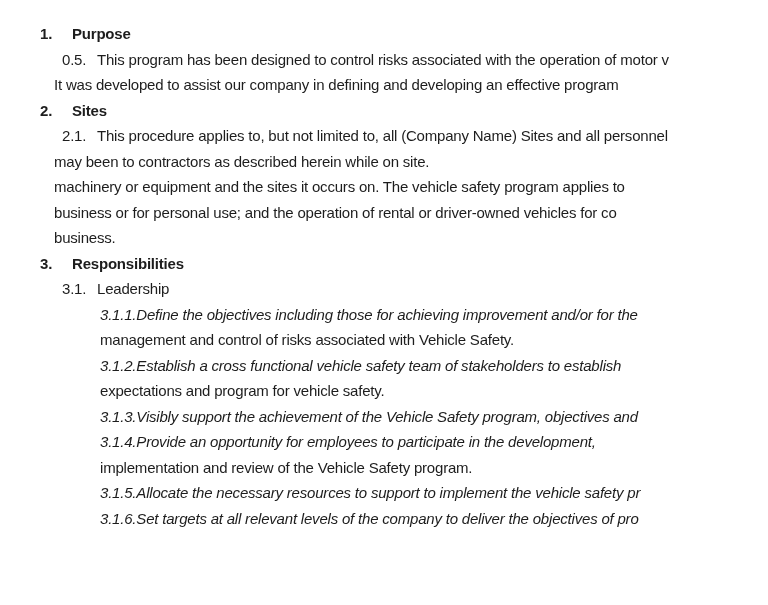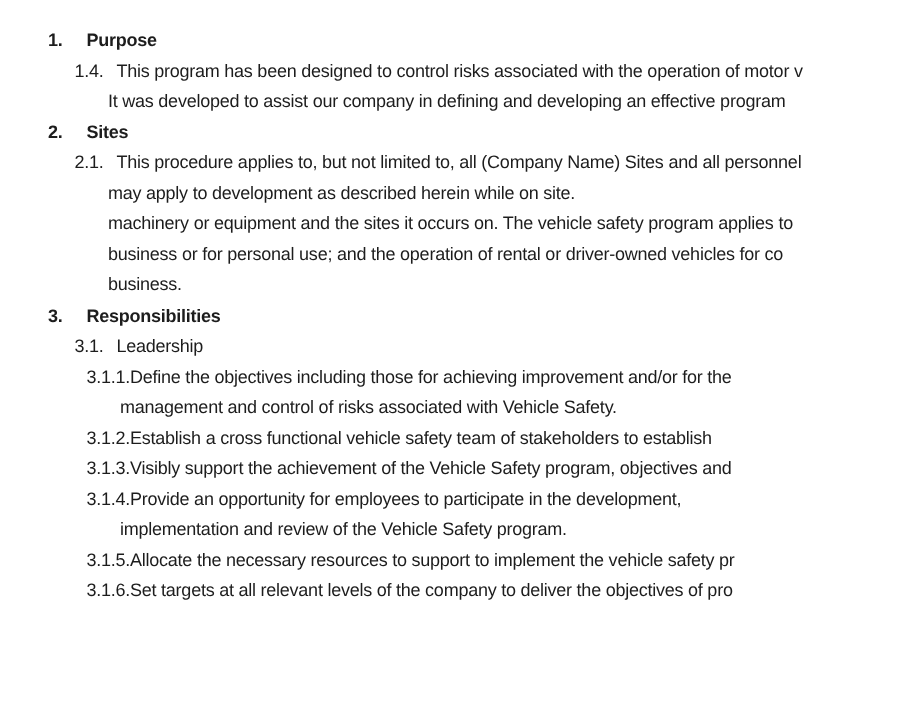--- a/index.html
+++ b/index.html
@@ -31,52 +31,53 @@
   .l1 .marker {
     display: inline-block;
     width: 32px;
   }
   
   .l2 { padding-left: 62px; }
   .l2 .marker {
     display: inline-block;
     width: 35px;
   }
-  .l2cont { padding-left: 54px; margin-left: 36px; }
+  .l2cont { padding-left: 54px; }
   
-  .l3 { padding-left: 72px; }
+  .l3 { padding-left: 100px; font-style: italic; }
   .l3cont { padding-left: 100px; }
 </style>
 </head>
 <body>
 
 <div class="page">
 
   <div class="line l1"><span class="marker">1.</span><span>Purpose</span></div>
 
-  <div class="line l2"><span class="marker">1.4.</span><span>This program has been designed to control risks associated with the operation of motor v</span></div>
+  <div class="line l2"><span class="marker">0.5.</span><span>This program has been designed to control risks associated with the operation of motor v</span></div>
   <div class="line l2cont"><span>It was developed to assist our company in defining and developing an effective program</span></div>
 
   <div class="line l1"><span class="marker">2.</span><span>Sites</span></div>
 
   <div class="line l2"><span class="marker">2.1.</span><span>This procedure applies to, but not limited to, all (Company Name) Sites and all personnel</span></div>
-  <div class="line l2cont"><span>may apply to development as described herein while on site.</span></div>
+  <div class="line l2cont"><span>may been to contractors as described herein while on site.</span></div>
 
   <div class="line l2cont"><span>machinery or equipment and the sites it occurs on. The vehicle safety program applies to</span></div>
   <div class="line l2cont"><span>business or for personal use; and the operation of rental or driver-owned vehicles for co</span></div>
   <div class="line l2cont"><span>business.</span></div>
 
   <div class="line l1"><span class="marker">3.</span><span>Responsibilities</span></div>
 
   <div class="line l2"><span class="marker">3.1.</span><span>Leadership</span></div>
 
   <div class="line l3"><span class="marker">3.1.1.</span><span>Define the objectives including those for achieving improvement and/or for the</span></div>
   <div class="line l3cont"><span>management and control of risks associated with Vehicle Safety.</span></div>
 
   <div class="line l3"><span class="marker">3.1.2.</span><span>Establish a cross functional vehicle safety team of stakeholders to establish</span></div>
+  <div class="line l3cont"><span>expectations and program for vehicle safety.</span></div>
 
   <div class="line l3"><span class="marker">3.1.3.</span><span>Visibly support the achievement of the Vehicle Safety program, objectives and</span></div>
 
   <div class="line l3"><span class="marker">3.1.4.</span><span>Provide an opportunity for employees to participate in the development,</span></div>
   <div class="line l3cont"><span>implementation and review of the Vehicle Safety program.</span></div>
 
   <div class="line l3"><span class="marker">3.1.5.</span><span>Allocate the necessary resources to support to implement the vehicle safety pr</span></div>
 
   <div class="line l3"><span class="marker">3.1.6.</span><span>Set targets at all relevant levels of the company to deliver the objectives of pro</span></div>
 

